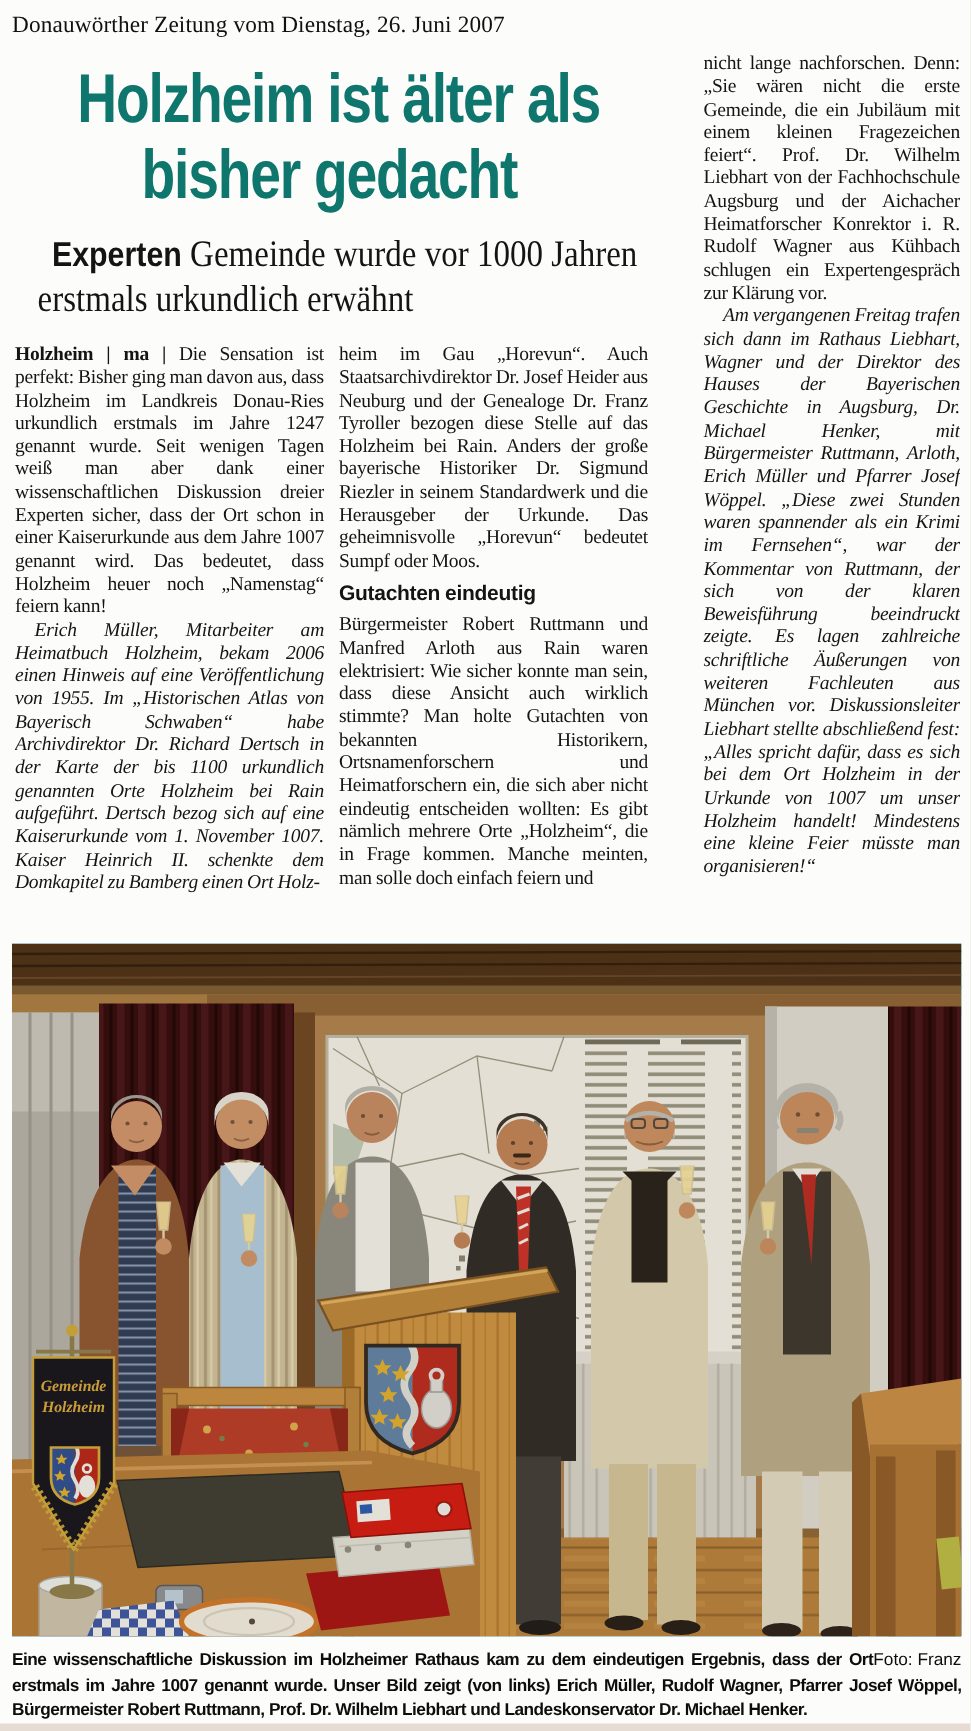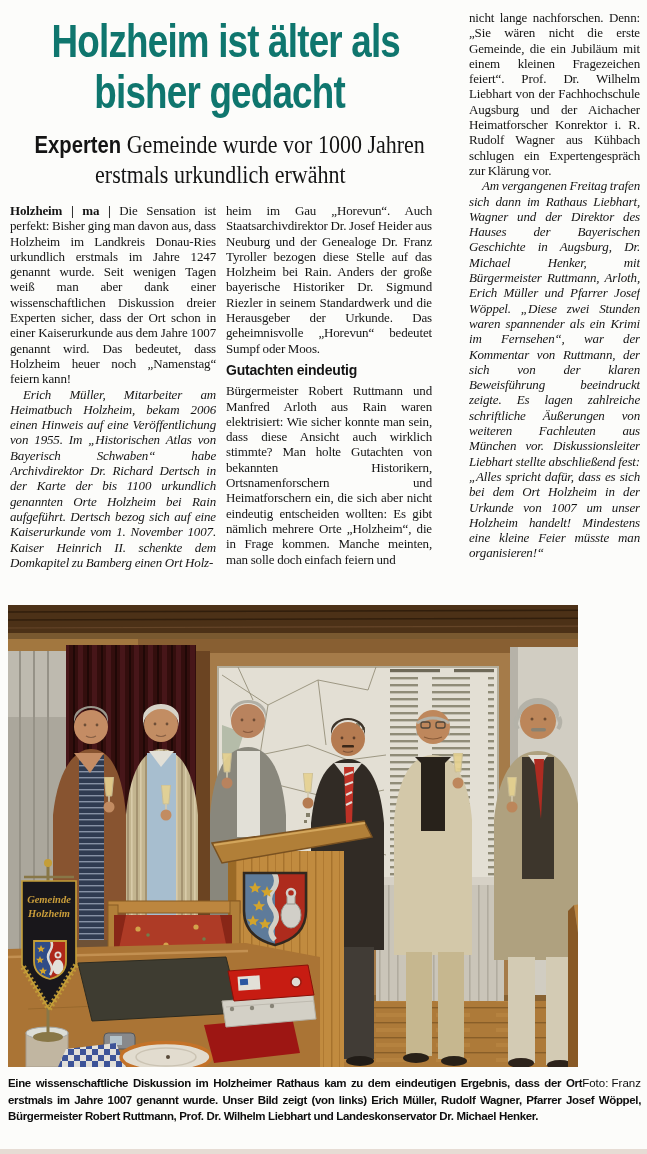--- a/index.html
+++ b/index.html
@@ -4,44 +4,45 @@
 <style>
   html,body{margin:0;padding:0;background:#e8e8e4;}
   .page{position:relative;width:647px;height:1154px;background:#fcfcfa;color:#141414;
         font-family:"Liberation Serif",serif;overflow:hidden;box-sizing:border-box;padding:8px 7px 0 8px;}
   .dateline{font-size:15.5px;letter-spacing:.1px;height:24px;color:#101010;}
   .content{display:flex;gap:7px;height:590px;overflow:hidden;}
   .leftcols{width:424px;}
   .headline{margin:8px 0 0 0;text-align:center;font-family:"Liberation Sans",sans-serif;
             font-weight:bold;font-size:46px;line-height:51px;color:#0f766e;white-space:nowrap;}
   .headline span{display:inline-block;transform:scaleX(.8);transform-origin:50% 50%;letter-spacing:-1px;}
-  .subhead{margin:12px 0 0 0;text-align:center;font-weight:normal;font-size:25px;line-height:30px;white-space:nowrap;}
+  .subhead{margin:12px 0 0 0;text-align:left;font-weight:normal;font-size:25px;line-height:30px;white-space:nowrap;}
   .subhead .sl{display:inline-block;transform:scaleX(.88);transform-origin:50% 50%;}
   .kicker{font-family:"Liberation Sans",sans-serif;font-weight:bold;font-size:23px;}
   .cols2{display:flex;gap:10px;margin-top:13px;justify-content:flex-end;}
   .bodycol{width:206px;font-size:13px;line-height:15.3px;text-align:justify;
            letter-spacing:-.15px;word-spacing:-.4px;overflow:hidden;}
   .col3{width:206px;font-size:13px;line-height:15.3px;text-align:justify;
         letter-spacing:-.15px;word-spacing:-.4px;margin-top:2px;overflow:hidden;margin-left:30px;}
   .bodycol p,.col3 p{margin:0;}
   .ind{text-indent:13px;font-style:italic;}
   .leadin{font-weight:bold;}
   .crosshead{font-family:"Liberation Sans",sans-serif;font-weight:bold;font-size:14px;
              margin:7px 0 5px 0;letter-spacing:-.2px;}
-  .photo{position:relative;width:570px;height:462px;margin-top:7px;background:#7dd3fc;overflow:hidden;}
+  .photo{position:relative;width:633px;height:462px;margin-top:7px;background:#7dd3fc;overflow:hidden;}
   .caption{margin-top:8px;width:633px;font-family:"Liberation Sans",sans-serif;font-weight:bold;
            font-size:11.5px;line-height:16.5px;letter-spacing:-.35px;text-align:justify;color:#0d0d0d;}
   .credit{float:right;font-weight:normal;letter-spacing:0;}
   .bottomstrip{position:absolute;left:0;bottom:0;width:647px;height:5px;background:#e6dcd4;}
 </style>
 </head>
 <body>
 
 <div class="page">
 
+  <div class="dateline">Donauwörther Zeitung vom Dienstag, 26. Juni 2007</div>
 
   <div class="content">
     <div class="leftcols">
       <h1 class="headline"><span>Holzheim ist älter als</span><br><span>bisher gedacht</span></h1>
       <h2 class="subhead"><span class="sl"><span class="kicker">Experten</span> <span>Gemeinde wurde vor 1000 Jahren</span></span><br><span class="sl">erstmals urkundlich erwähnt</span></h2>
       <div class="cols2">
         <div class="bodycol">
           <p><span class="leadin">Holzheim | ma |</span> <span>Die Sensation ist perfekt: Bisher ging man davon aus, dass Holzheim im Landkreis Donau-Ries urkundlich erstmals im Jahre 1247 genannt wurde. Seit wenigen Tagen weiß man aber dank einer wissenschaftlichen Diskussion dreier Experten sicher, dass der Ort schon in einer Kaiserurkunde aus dem Jahre 1007 genannt wird. Das bedeutet, dass Holzheim heuer noch „Namenstag“ feiern kann!</span></p>
           <p class="ind">Erich Müller, Mitarbeiter am Heimatbuch Holzheim, bekam 2006 einen Hinweis auf eine Veröffentlichung von 1955. Im „Historischen Atlas von Bayerisch Schwaben“ habe Archivdirektor Dr. Richard Dertsch in der Karte der bis 1100 urkundlich genannten Orte Holzheim bei Rain aufgeführt. Dertsch bezog sich auf eine Kaiserurkunde vom 1. November 1007. Kaiser Heinrich II. schenkte dem Domkapitel zu Bamberg einen Ort Holz-</p>
         </div>

